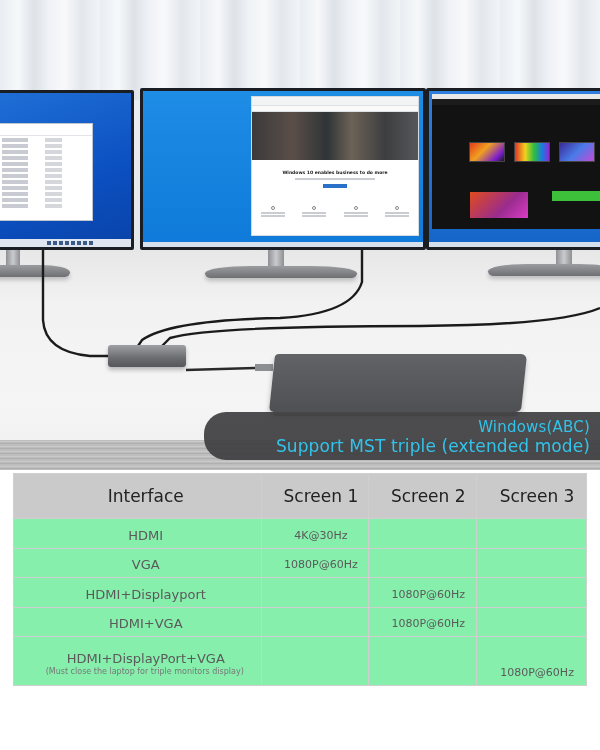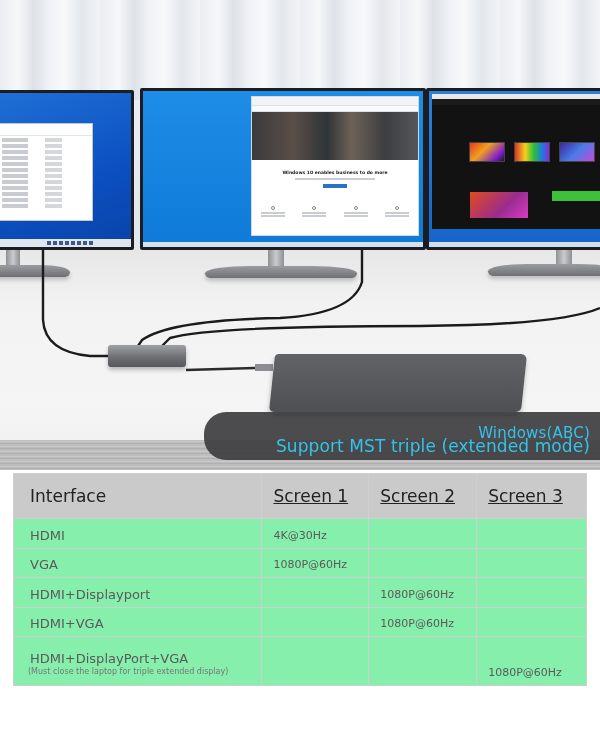--- a/index.html
+++ b/index.html
@@ -70,29 +70,29 @@
     background: linear-gradient(180deg,#616367,#4e5054); border-radius: 4px 6px 5px 5px;
     box-shadow: 0 4px 5px rgba(0,0,0,0.25); transform: skewX(-6deg); }
   .laptop::after { content: ""; position: absolute; left: 4px; right: 2px; bottom: -4px; height: 4px;
     background: linear-gradient(180deg,#a7a9ad,#7a7c80); border-radius: 0 0 4px 4px; }
 
   
   .banner { position: absolute; left: 204px; top: 412px; width: 400px; height: 48px;
     background: rgba(62,62,64,0.92); border-radius: 22px 0 0 22px; }
   .banner-line1, .banner-line2 { position: absolute; right: 14px; color: #33c3ea; white-space: nowrap;
     font-family: "DejaVu Sans", sans-serif; }
-  .banner-line1 { top: 12px; font-size: 15px; letter-spacing: 0.2px; }
+  .banner-line1 { top: 6px; font-size: 15px; letter-spacing: 0.2px; }
   .banner-line2 { top: 24px; font-size: 17px; letter-spacing: 0.1px; }
 
   
   .spec-table { position: absolute; left: 13px; top: 473px; width: 574px; border-collapse: collapse;
     font-family: "DejaVu Sans", sans-serif; }
-  .spec-table th, .spec-table td { border: 1px solid #cfcfcf; text-align: left; }
+  .spec-table th, .spec-table td { border: 1px solid #cfcfcf; text-align: center; }
   .spec-table th { background: #cacaca; color: #222; font-weight: normal; font-size: 17px; height: 45px; padding: 0 0 0 16px; }
-  .spec-table th.col-s { padding-left: 11px; text-decoration: underline; }
+  .spec-table th.col-s { padding-left: 11px; }
   .spec-table td { background: #86efac; color: #5a5a5a; font-size: 13px; height: 29.5px; padding: 4px 0 0 16px; vertical-align: middle; }
   .spec-table td.val { padding-left: 11px; font-size: 11px; }
   .spec-table tr.tall td { height: 49px; }
   .spec-table td.bottom { vertical-align: bottom; padding-bottom: 6px; }
   .note { display: block; font-size: 8px; color: #777; margin-left: -2px; margin-top: 1px; }
   .c-if { width: 249px; } .c-s1 { width: 107px; } .c-s2 { width: 108px; } .c-s3 { width: 110px; }
 </style>
 </head>
 <body>
 
@@ -244,20 +244,20 @@
     </tr>
     <tr>
       <td>HDMI+VGA</td>
       <td class="val"></td>
       <td class="val">1080P@60Hz</td>
       <td class="val"></td>
     </tr>
     <tr class="tall">
       <td>
         <span>HDMI+DisplayPort+VGA</span>
-        <span class="note">(Must close the laptop for triple extended display)</span>
+        <span class="note">(Must close the laptop for triple monitors display)</span>
       </td>
       <td class="val bottom"></td>
       <td class="val bottom"></td>
       <td class="val bottom">1080P@60Hz</td>
     </tr>
   </tbody>
 </table>
 
 </body></html>

